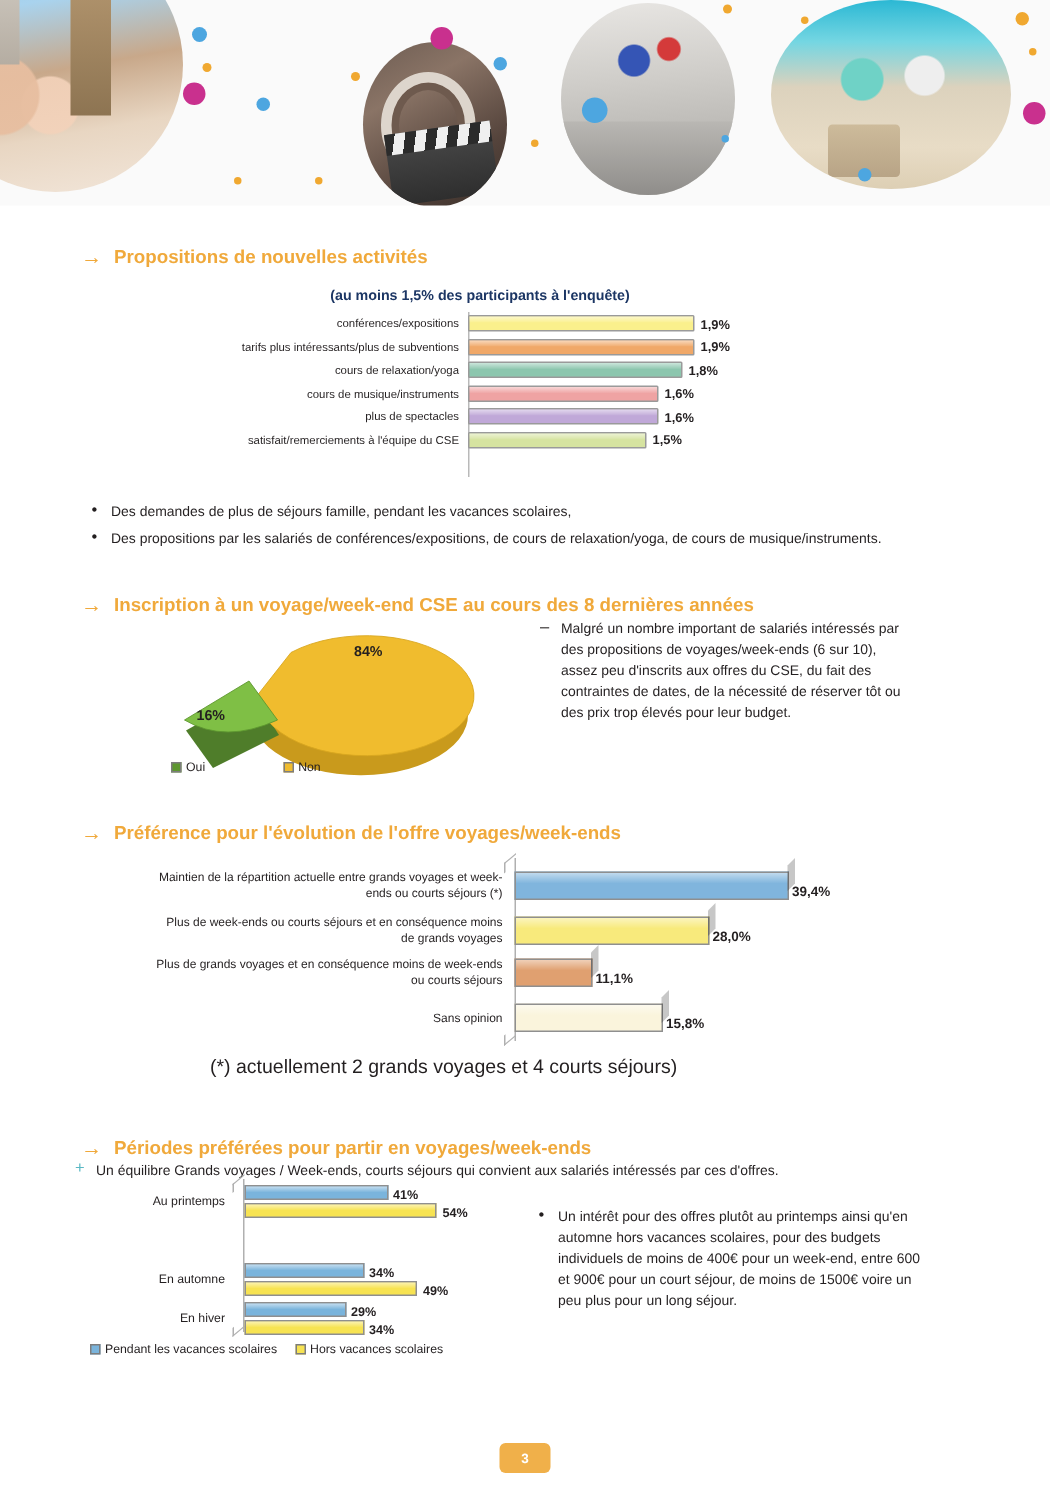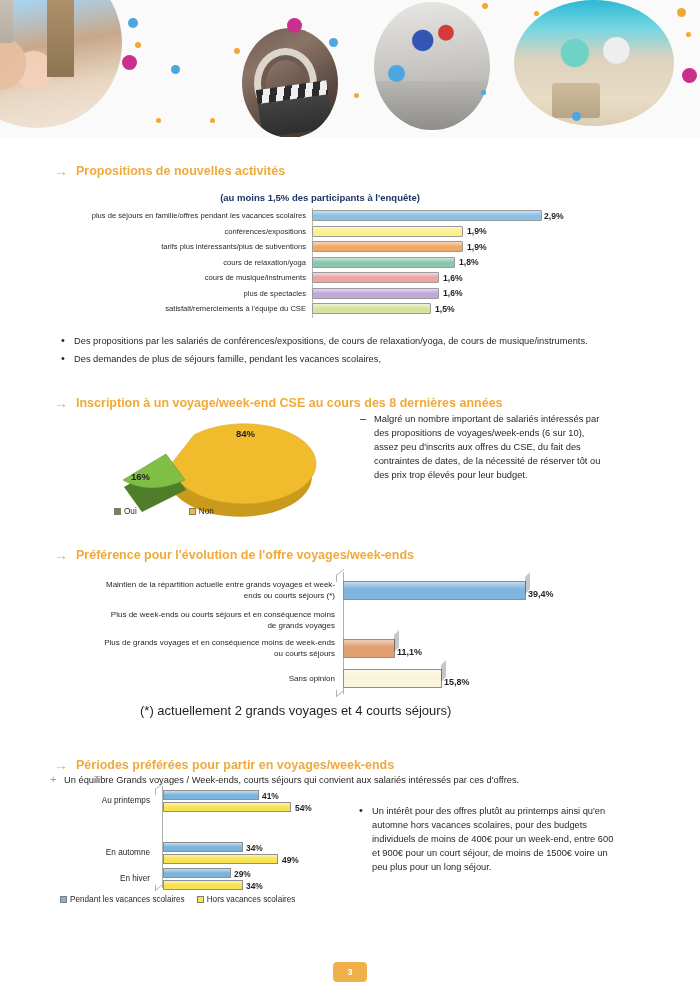--- a/index.html
+++ b/index.html
@@ -246,27 +246,20 @@
 <div class="section-head" style="position:absolute;left:54px;top:164px;">
   <span class="arrow-icon">→</span>
   <span>Propositions de nouvelles activités</span>
 </div>
 
 <div class="chart-subtitle" style="position:absolute;left:150px;top:192px;width:340px;">(au moins 1,5% des participants à l'enquête)</div>
 
 <div class="hbar-chart" style="position:absolute;left:52px;top:208px;width:520px;height:110px;">
   <div class="axis-line" style="left:260px;top:0px;height:110px;"></div>
 
-  <div class="hbar-row">
-    <div class="hbar-label" style="width:260px;">plus de séjours en famille/offres pendant les vacances scolaires</div>
-    <div class="hbar-track">
-      <div class="hbar" style="width:230px;background:#8cc0e4;"></div>
-      <div class="hbar-value" style="left:232px;">2,9%</div>
-    </div>
-  </div>
 
   <div class="hbar-row">
     <div class="hbar-label" style="width:260px;">conférences/expositions</div>
     <div class="hbar-track">
       <div class="hbar" style="width:151px;background:#faf08c;"></div>
       <div class="hbar-value" style="left:155px;">1,9%</div>
     </div>
   </div>
 
   <div class="hbar-row">
@@ -304,22 +297,22 @@
   <div class="hbar-row">
     <div class="hbar-label" style="width:260px;">satisfait/remerciements à l'équipe du CSE</div>
     <div class="hbar-track">
       <div class="hbar" style="width:119px;background:#d6e3a0;"></div>
       <div class="hbar-value" style="left:123px;">1,5%</div>
     </div>
   </div>
 </div>
 
 <ul class="bullets" style="position:absolute;left:58px;top:334px;width:590px;">
+  <li>Des demandes de plus de séjours famille, pendant les vacances scolaires,</li>
   <li>Des propositions par les salariés de conférences/expositions, de cours de relaxation/yoga, de cours de musique/instruments.</li>
-  <li>Des demandes de plus de séjours famille, pendant les vacances scolaires,</li>
 </ul>
 
 <div class="section-head" style="position:absolute;left:54px;top:396px;">
   <span class="arrow-icon">→</span>
   <span>Inscription à un voyage/week-end CSE au cours des 8 dernières années</span>
 </div>
 
 <div class="pie-wrap" style="position:absolute;left:90px;top:412px;width:250px;height:110px;">
   <svg width="250" height="110" viewBox="0 0 250 110">
 
@@ -363,20 +356,24 @@
   <div class="bar3-row" style="position:absolute;left:0;top:6px;width:500px;height:24px;">
     <div class="bar3-label" style="width:243px;">Maintien de la répartition actuelle entre grands voyages et week-ends ou courts séjours (*)</div>
     <div style="position:relative;flex:1;height:100%;">
       <div class="bar3" style="width:183px;background:#80b5dd;margin-top:3px;"></div>
       <div class="bar3-value" style="left:185px;top:16px;">39,4%</div>
     </div>
   </div>
 
   <div class="bar3-row" style="position:absolute;left:0;top:36px;width:500px;height:24px;">
     <div class="bar3-label" style="width:243px;">Plus de week-ends ou courts séjours et en conséquence moins de grands voyages</div>
+    <div style="position:relative;flex:1;height:100%;">
+      <div class="bar3" style="width:130px;background:#f8ea7c;margin-top:3px;"></div>
+      <div class="bar3-value" style="left:132px;top:16px;">28,0%</div>
+    </div>
   </div>
 
   <div class="bar3-row" style="position:absolute;left:0;top:64px;width:500px;height:24px;">
     <div class="bar3-label" style="width:243px;">Plus de grands voyages et en conséquence moins de week-ends ou courts séjours</div>
     <div style="position:relative;flex:1;height:100%;">
       <div class="bar3" style="width:52px;background:#e0a070;margin-top:3px;"></div>
       <div class="bar3-value" style="left:54px;top:16px;">11,1%</div>
     </div>
   </div>
 

